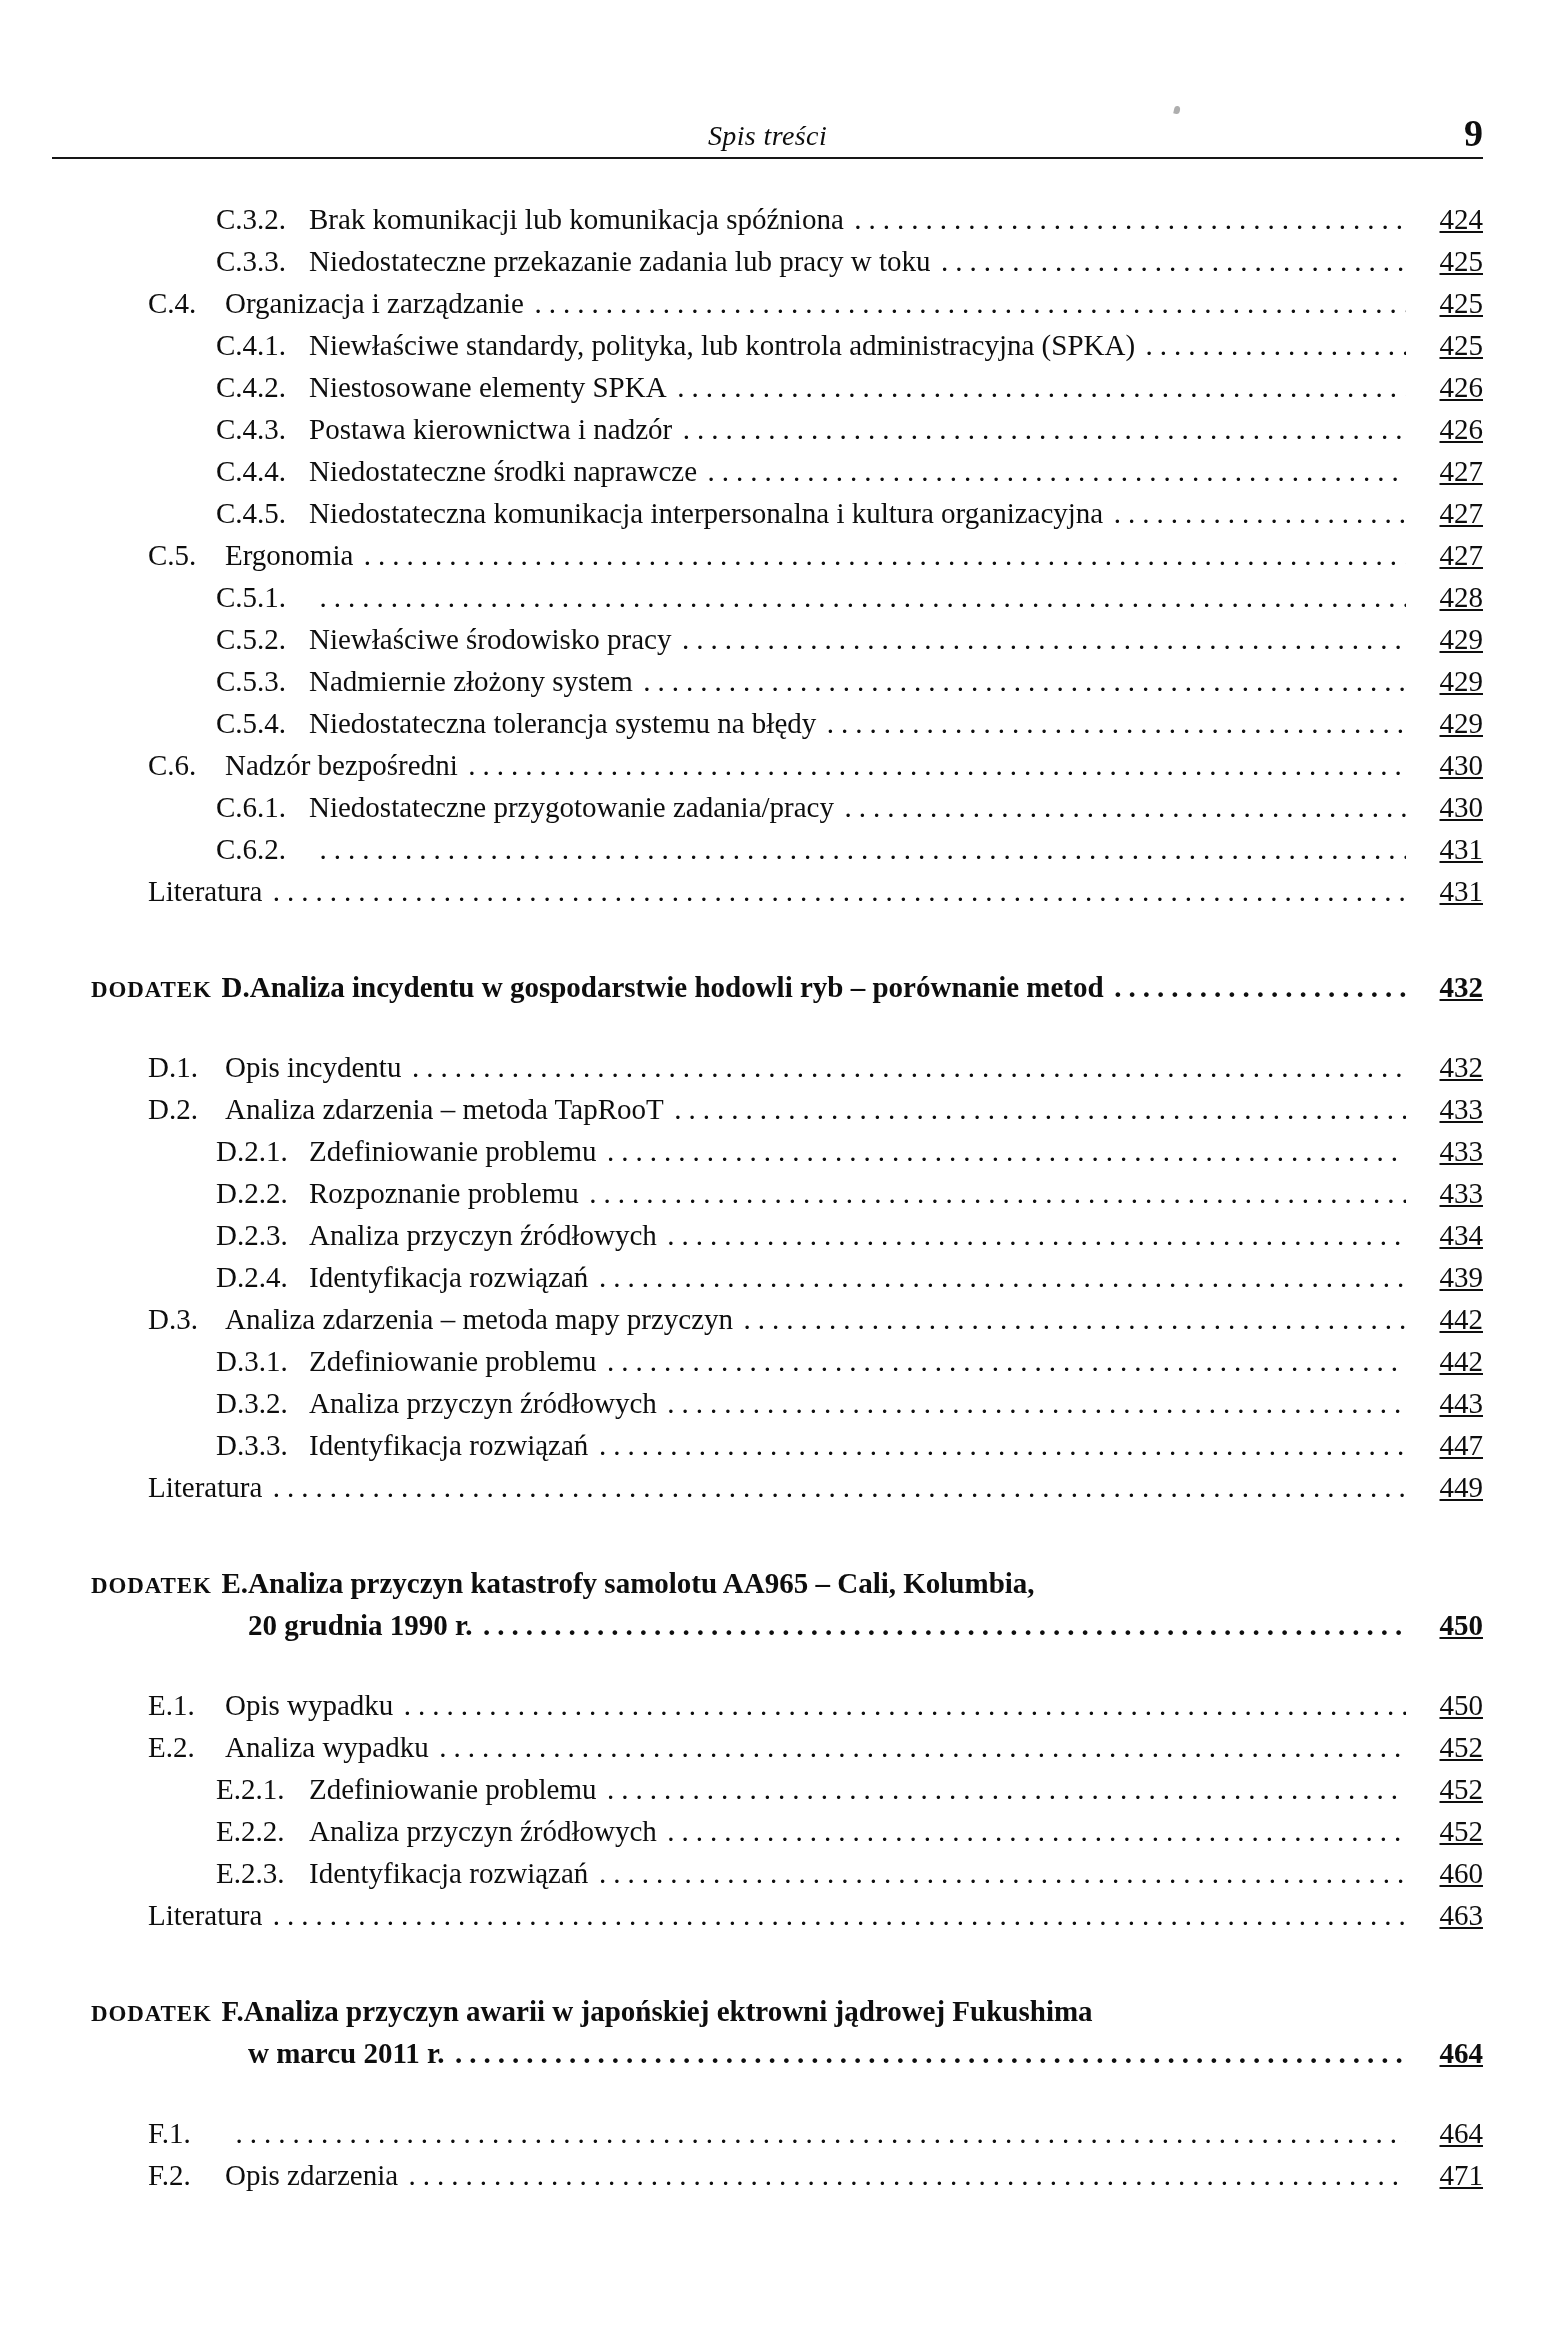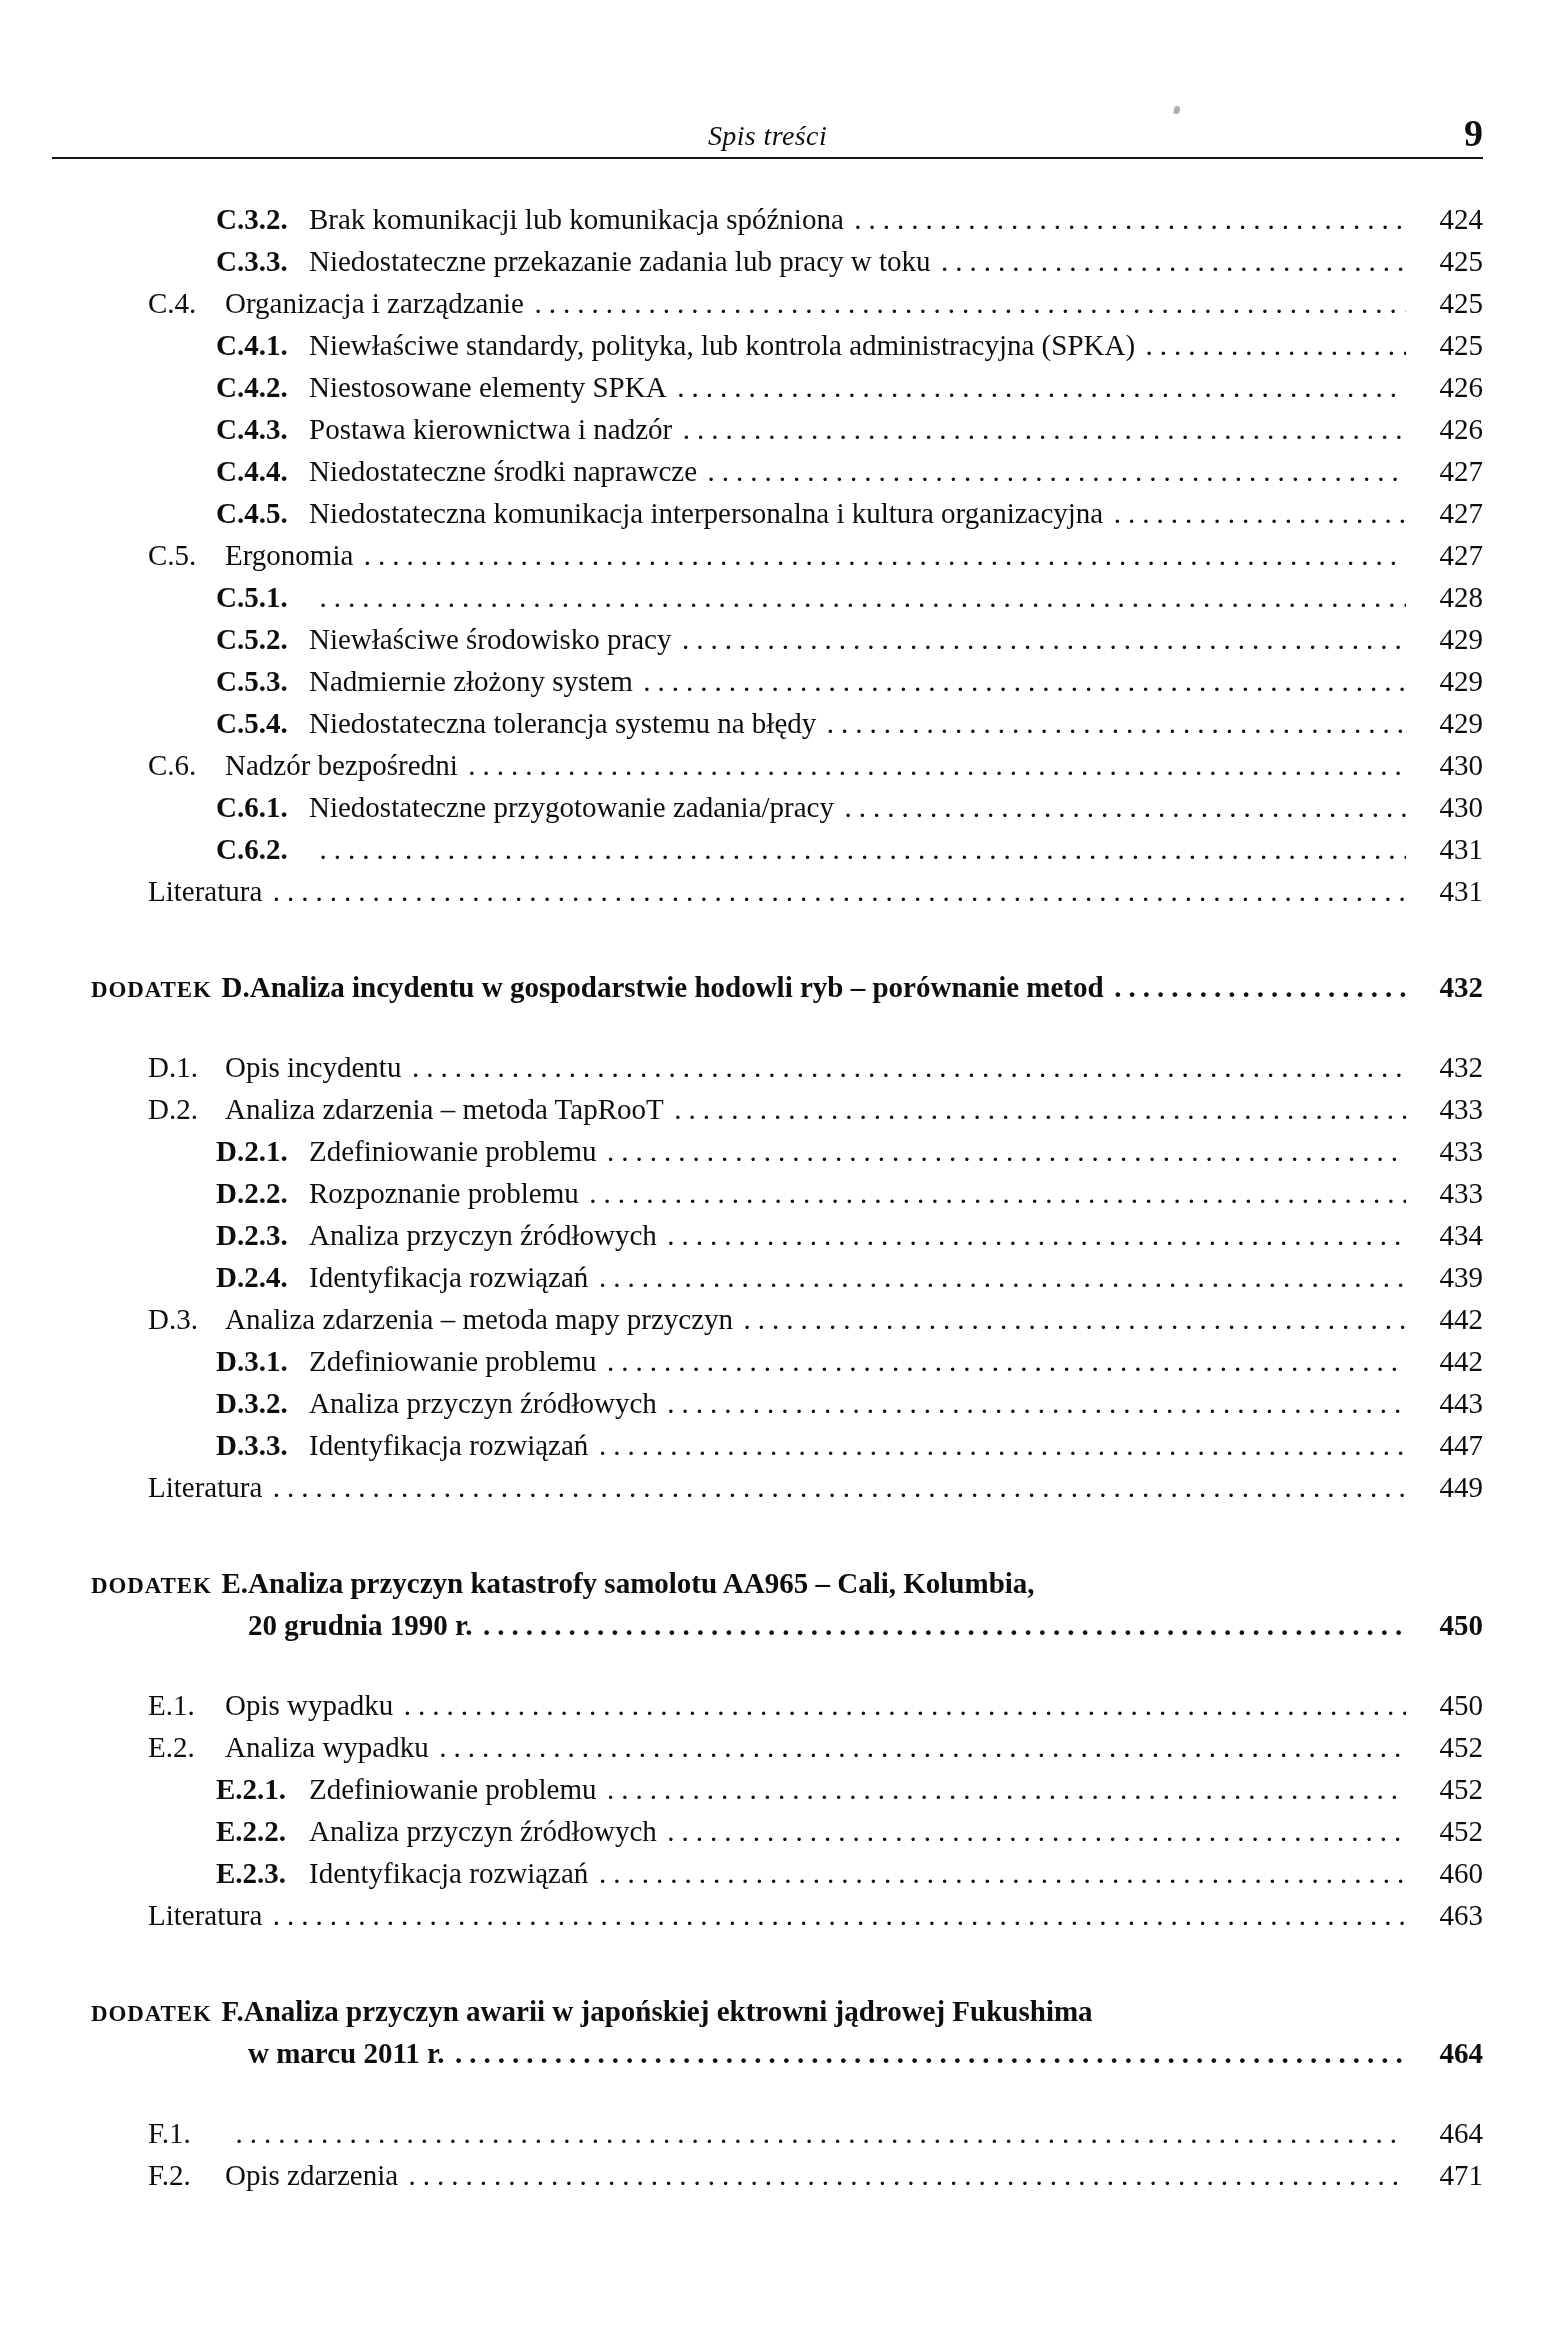--- a/index.html
+++ b/index.html
@@ -36,29 +36,29 @@
   
   .toc { margin-top: 44px; }
   .row {
     display: flex; align-items: baseline;
     height: 42px; font-size: 29px; white-space: nowrap;
   }
   .row.lvl2 { padding-left: 96px; justify-content: flex-end; }
   .row.lvl3 { padding-left: 164px; }
   .num { flex: 0 0 auto; display: inline-block; }
   .lvl2 .num { min-width: 77px; }
-  .lvl3 .num { min-width: 93px; font-weight: bold; }
+  .lvl3 .num { min-width: 93px; }
   .title { flex: 0 0 auto; }
   .dots {
     flex: 1 1 0; overflow: hidden;
     margin: 0 12.2px 0 10.5px;
     letter-spacing: 7px; font-size: 29px;
     min-width: 0;
   }
-  .pageno { flex: 0 0 auto; min-width: 65px; text-align: right; }
+  .pageno { flex: 0 0 auto; min-width: 65px; text-align: right; text-decoration: underline; }
 
   
   .row.appendix, .row.appendix-cont { font-weight: bold; }
   .row.appendix { padding-left: 39px; margin-top: 54px; }
   .row.appendix .prefix {
     font-size: 23px; letter-spacing: 0.9px; margin-right: 9.6px;
   }
   .row.appendix-cont { padding-left: 196px; }
   .row.after-heading { margin-top: 38px; }
   .row.appendix .dots, .row.appendix-cont .dots { font-weight: bold; }

